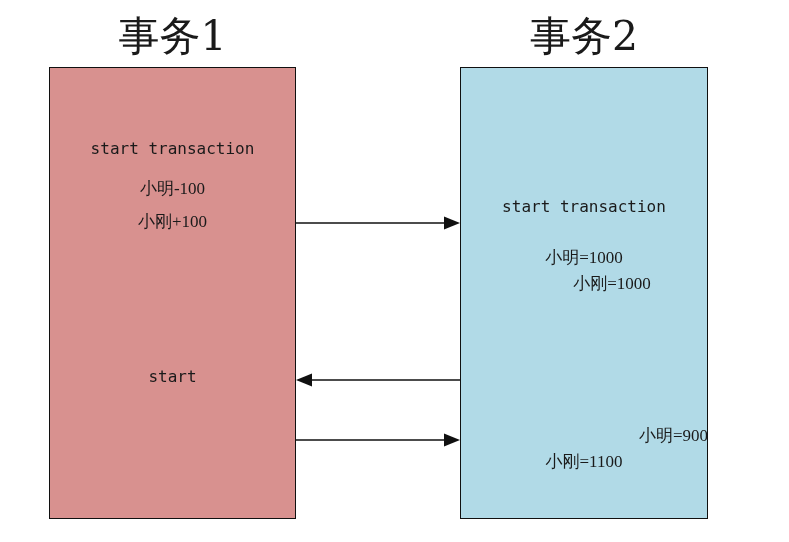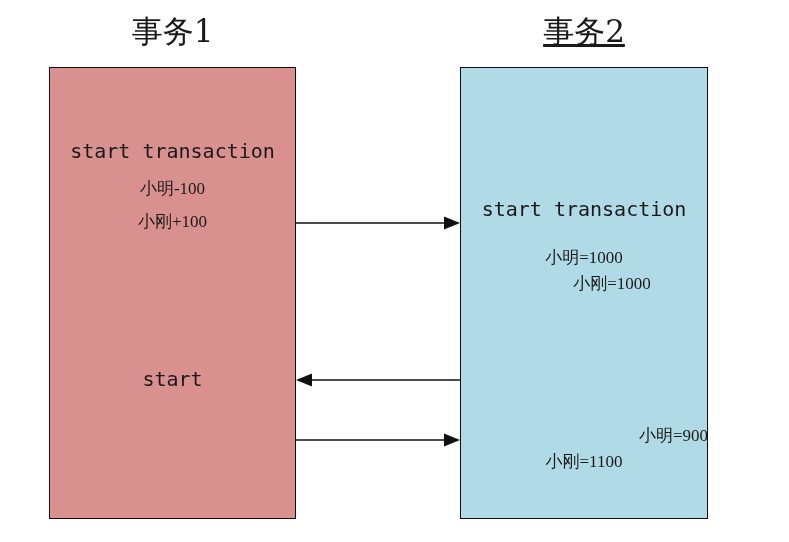--- a/index.html
+++ b/index.html
@@ -14,49 +14,49 @@
     position: relative;
     width: 789px;
     height: 542px;
     background: #ffffff;
     overflow: hidden;
   }
 
   .title {
     position: absolute;
     font-family: "DejaVu Serif", serif;
-    font-size: 31px;
+    font-size: 41px;
     color: #1a1a1a;
     text-align: center;
     white-space: nowrap;
     line-height: 1;
   }
   #title-tx1 { left: 49px;  top: 16px; width: 247px; }
-  #title-tx2 { left: 460px; top: 16px; width: 248px; text-decoration: underline; }
+  #title-tx2 { left: 460px; top: 16px; width: 248px; }
 
   .tx-box {
     position: absolute;
     border: 1.5px solid #101010;
     box-sizing: border-box;
   }
   #box-tx1 {
     left: 49px;  top: 67px;
     width: 247px; height: 452px;
     background: #d8918f;
   }
   #box-tx2 {
     left: 460px; top: 67px;
     width: 248px; height: 452px;
     background: #b1dae7;
   }
 
   .mono-line {
     position: absolute;
     font-family: "DejaVu Sans Mono", monospace;
-    font-size: 20px;
+    font-size: 16px;
     color: #1a1a1a;
     text-align: center;
     white-space: nowrap;
     line-height: 1;
   }
   .cjk-line {
     position: absolute;
     font-family: Liberation Serif, serif;
     font-size: 17px;
     color: #1a1a1a;

